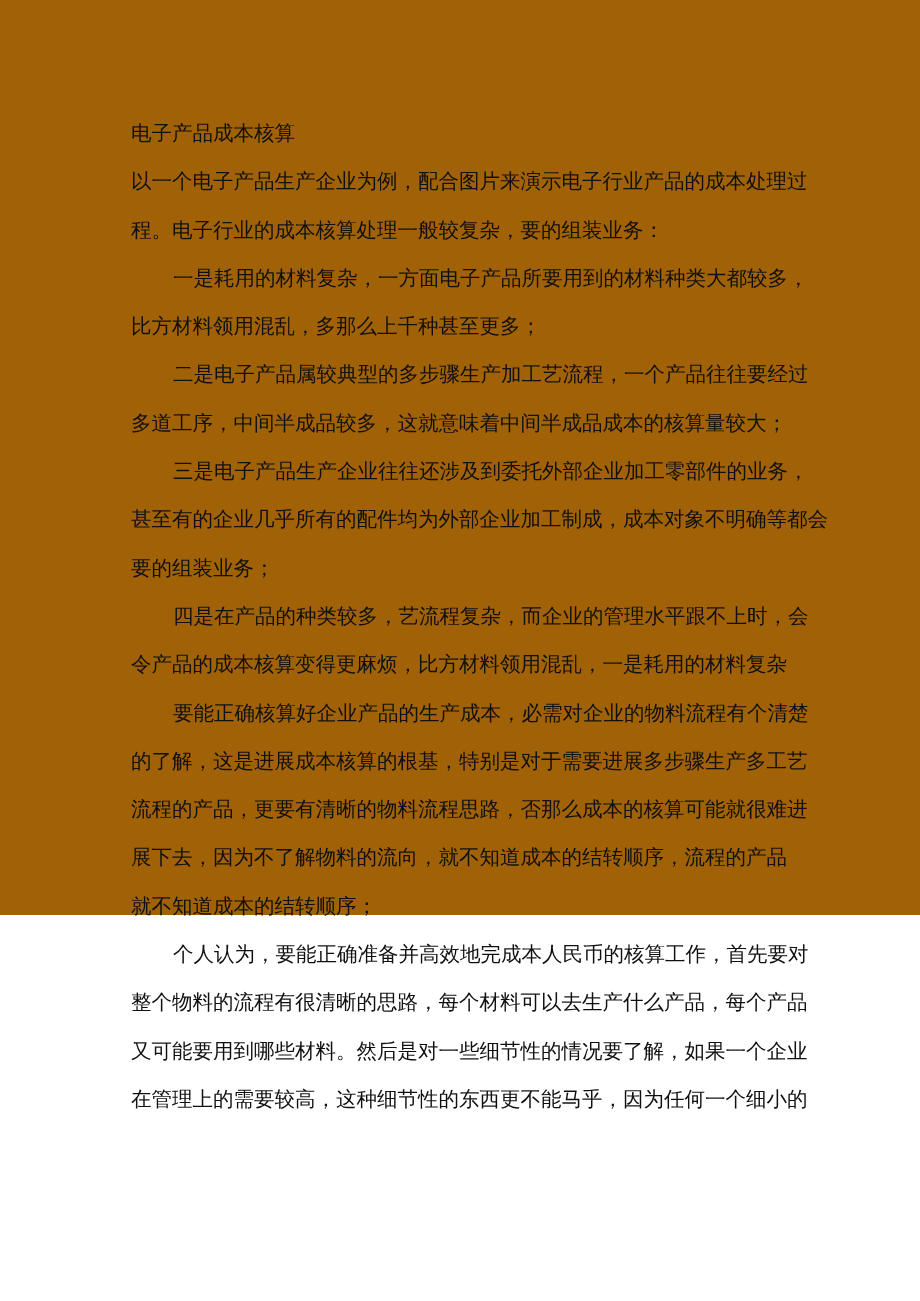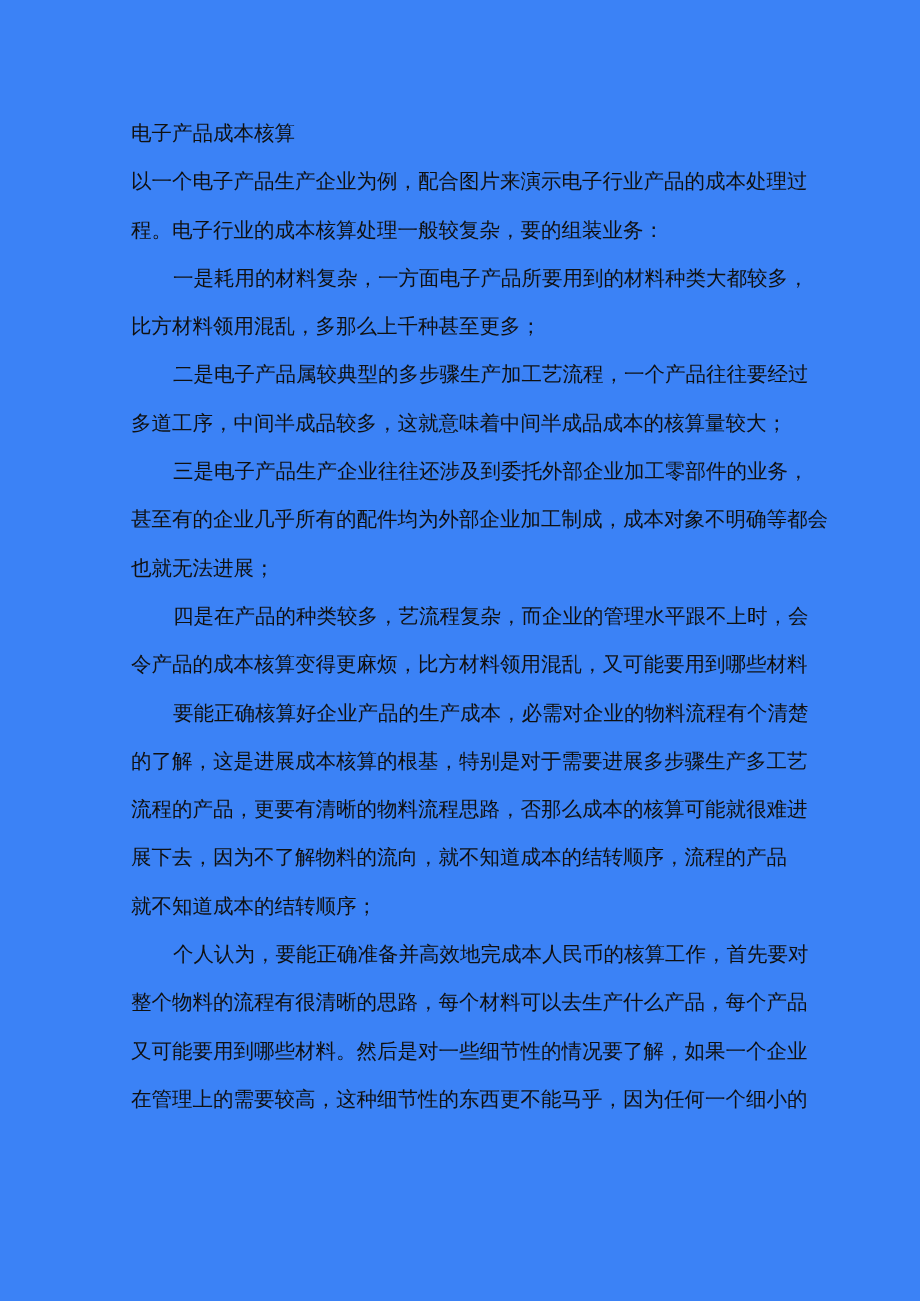--- a/index.html
+++ b/index.html
@@ -6,22 +6,22 @@
     margin: 0;
     padding: 0;
     width: 920px;
     height: 1301px;
     background: #ffffff;
     overflow: hidden;
   }
   .page {
     position: relative;
     width: 920px;
-    height: 1301px;
-    background: #3b82f6;
+    height: 915px;
+    background: #a16207;
     font-family: "Liberation Sans", "DejaVu Sans", sans-serif;
   }
   .text-column {
     position: absolute;
     left: 131px;
     top: 109px;
     width: 676px;
   }
   .line {
     height: 48.3px;
@@ -43,23 +43,23 @@
   <div class="text-column">
     <div class="line">电子产品成本核算</div>
     <div class="line">以一个电子产品生产企业为例，配合图片来演示电子行业产品的成本处理过</div>
     <div class="line">程。电子行业的成本核算处理一般较复杂，要的组装业务：</div>
     <div class="line indent">一是耗用的材料复杂，一方面电子产品所要用到的材料种类大都较多，</div>
     <div class="line">比方材料领用混乱，多那么上千种甚至更多；</div>
     <div class="line indent">二是电子产品属较典型的多步骤生产加工艺流程，一个产品往往要经过</div>
     <div class="line">多道工序，中间半成品较多，这就意味着中间半成品成本的核算量较大；</div>
     <div class="line indent">三是电子产品生产企业往往还涉及到委托外部企业加工零部件的业务，</div>
     <div class="line">甚至有的企业几乎所有的配件均为外部企业加工制成，成本对象不明确等都会</div>
-    <div class="line">也就无法进展；</div>
+    <div class="line">要的组装业务；</div>
     <div class="line indent">四是在产品的种类较多，艺流程复杂，而企业的管理水平跟不上时，会</div>
-    <div class="line">令产品的成本核算变得更麻烦，比方材料领用混乱，又可能要用到哪些材料</div>
+    <div class="line">令产品的成本核算变得更麻烦，比方材料领用混乱，一是耗用的材料复杂</div>
     <div class="line indent">要能正确核算好企业产品的生产成本，必需对企业的物料流程有个清楚</div>
     <div class="line">的了解，这是进展成本核算的根基，特别是对于需要进展多步骤生产多工艺</div>
     <div class="line">流程的产品，更要有清晰的物料流程思路，否那么成本的核算可能就很难进</div>
     <div class="line">展下去，因为不了解物料的流向，就不知道成本的结转顺序，流程的产品</div>
     <div class="line">就不知道成本的结转顺序；</div>
     <div class="line indent">个人认为，要能正确准备并高效地完成本人民币的核算工作，首先要对</div>
     <div class="line">整个物料的流程有很清晰的思路，每个材料可以去生产什么产品，每个产品</div>
     <div class="line">又可能要用到哪些材料。然后是对一些细节性的情况要了解，如果一个企业</div>
     <div class="line">在管理上的需要较高，这种细节性的东西更不能马乎，因为任何一个细小的</div>
   </div>

